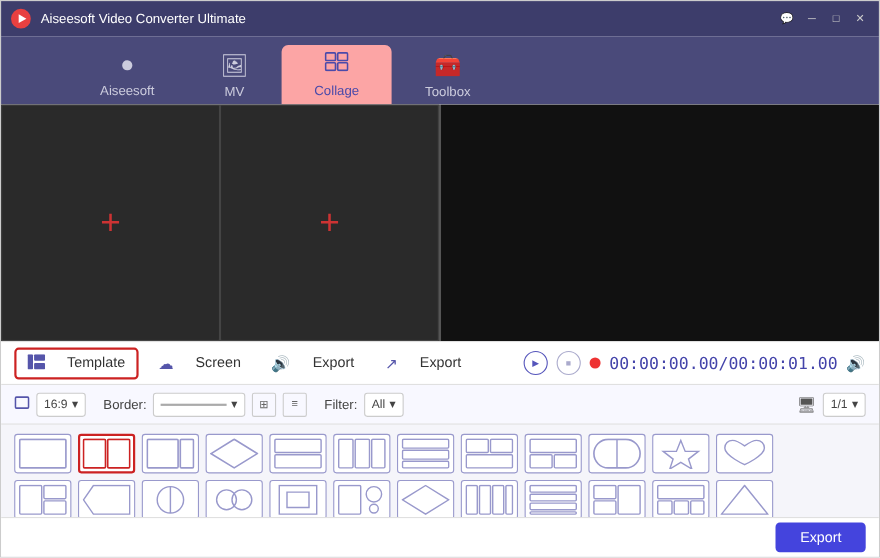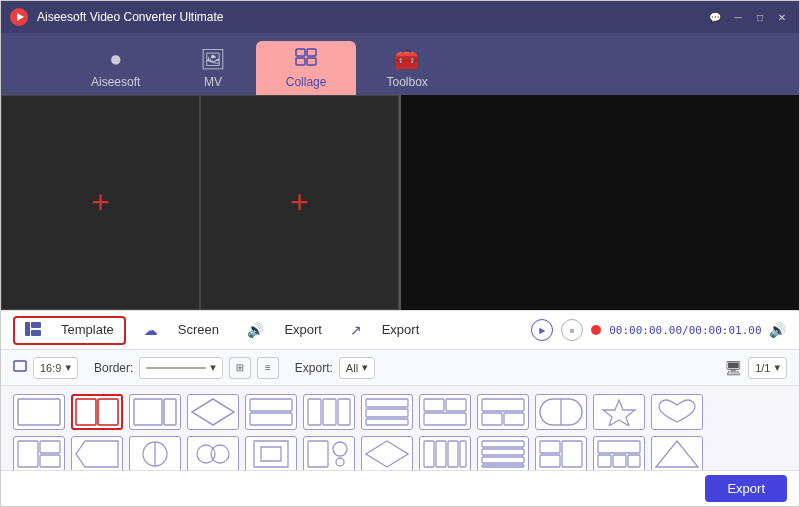--- a/index.html
+++ b/index.html
@@ -194,21 +194,21 @@
       font-size: 8px;
     }
     .record-dot {
       width: 10px;
       height: 10px;
       background: #ee3333;
       border-radius: 50%;
     }
     .time-display {
       color: #4444aa;
-      font-size: 11px;
+      font-size: 15px;
       font-family: monospace;
       text-align: center;
     }
     .volume-icon { color: #666; font-size: 14px; }
 
     
     .options-bar {
       background: #f8f8ff;
       height: 36px;
       display: flex;
@@ -421,21 +421,21 @@
       <div class="option-group">
         <span>Border:</span>
         <div class="option-select">
           <span class="border-line"></span>
           <span>▾</span>
         </div>
         <div class="grid-icon-btn">⊞</div>
         <div class="grid-icon-btn">≡</div>
       </div>
       <div class="option-group">
-        <span>Export:</span>
+        <span>Filter:</span>
         <div class="option-select">
           <span>All</span>
           <span>▾</span>
         </div>
       </div>
       <div style="flex:1"></div>
       <div class="option-group">
         <span class="monitor-icon">🖥</span>
         <div class="option-select">
           <span>1/1</span>

